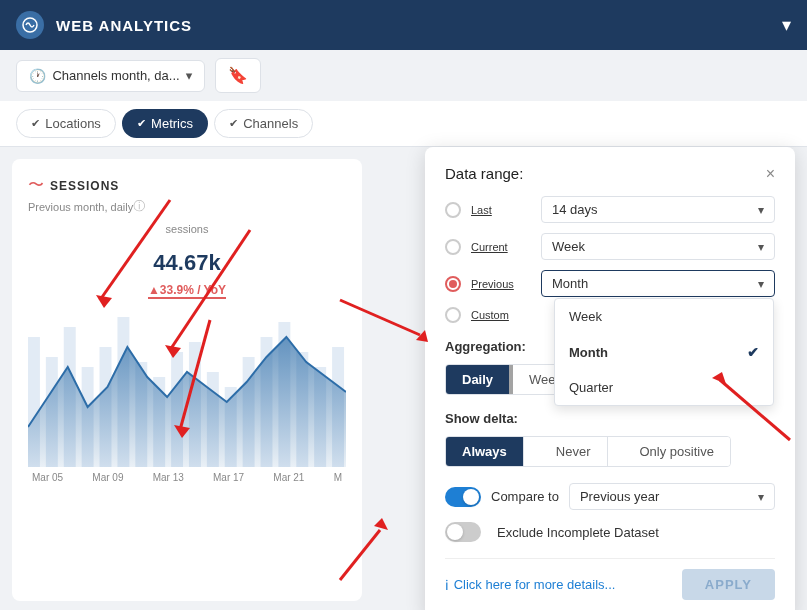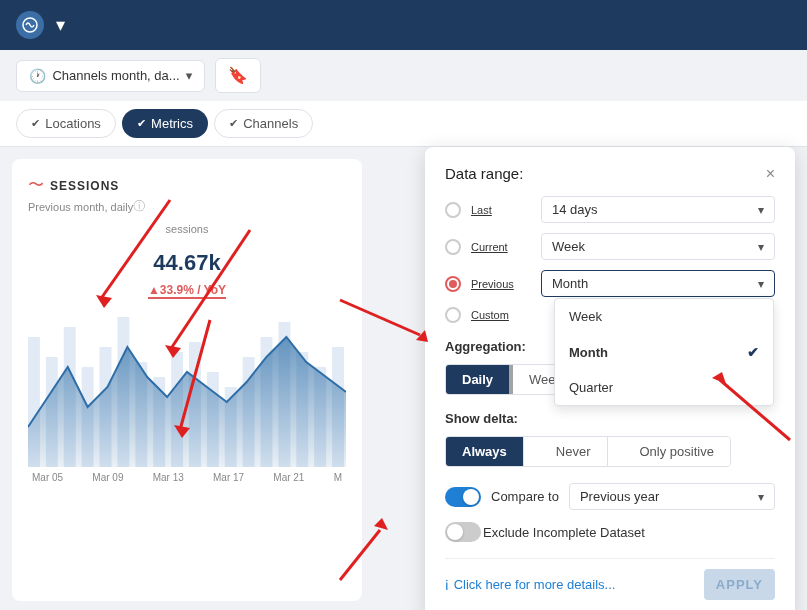--- a/index.html
+++ b/index.html
@@ -384,21 +384,21 @@
     .toggle.off .toggle-knob { left: 2px; }
     .compare-label {
       font-size: 13px;
       color: #333;
     }
 
     
     .exclude-row {
       display: flex;
       align-items: center;
-      gap: 2px;
+      gap: 16px;
       margin-bottom: 16px;
     }
 
     
     .divider {
       height: 1px;
       background: #eee;
       margin: 10px 0;
     }
 
@@ -414,21 +414,21 @@
       gap: 5px;
       color: #1e7fd4;
       font-size: 13px;
       cursor: pointer;
     }
     .apply-btn {
       background: #c8d8e8;
       color: #8aabcc;
       border: none;
       border-radius: 4px;
-      padding: 8px 12px;
+      padding: 8px 23px;
       font-size: 13px;
       font-weight: 700;
       letter-spacing: 1px;
       cursor: pointer;
     }
 
     
     .arrows-overlay {
       position: absolute;
       top: 0; left: 0;
@@ -441,20 +441,21 @@
 </head>
 <body>
 
 <div class="top-bar">
   <div class="top-bar-logo">
     <svg width="16" height="16" viewBox="0 0 16 16" fill="none">
       <circle cx="8" cy="8" r="7" stroke="white" stroke-width="1.5"></circle>
       <path d="M4 8 Q6 4 8 8 Q10 12 12 8" stroke="white" stroke-width="1.5" fill="none"></path>
     </svg>
   </div>
+  <span class="top-bar-title">WEB ANALYTICS</span>
   <button class="top-bar-dropdown">▾</button>
 </div>
 
 <div class="date-header">
   <button class="date-btn">
     <span class="clock-icon">🕐</span>
     <span>Channels month, da...</span>
     <span class="chevron">▾</span>
   </button>
   <button class="icon-btn">

